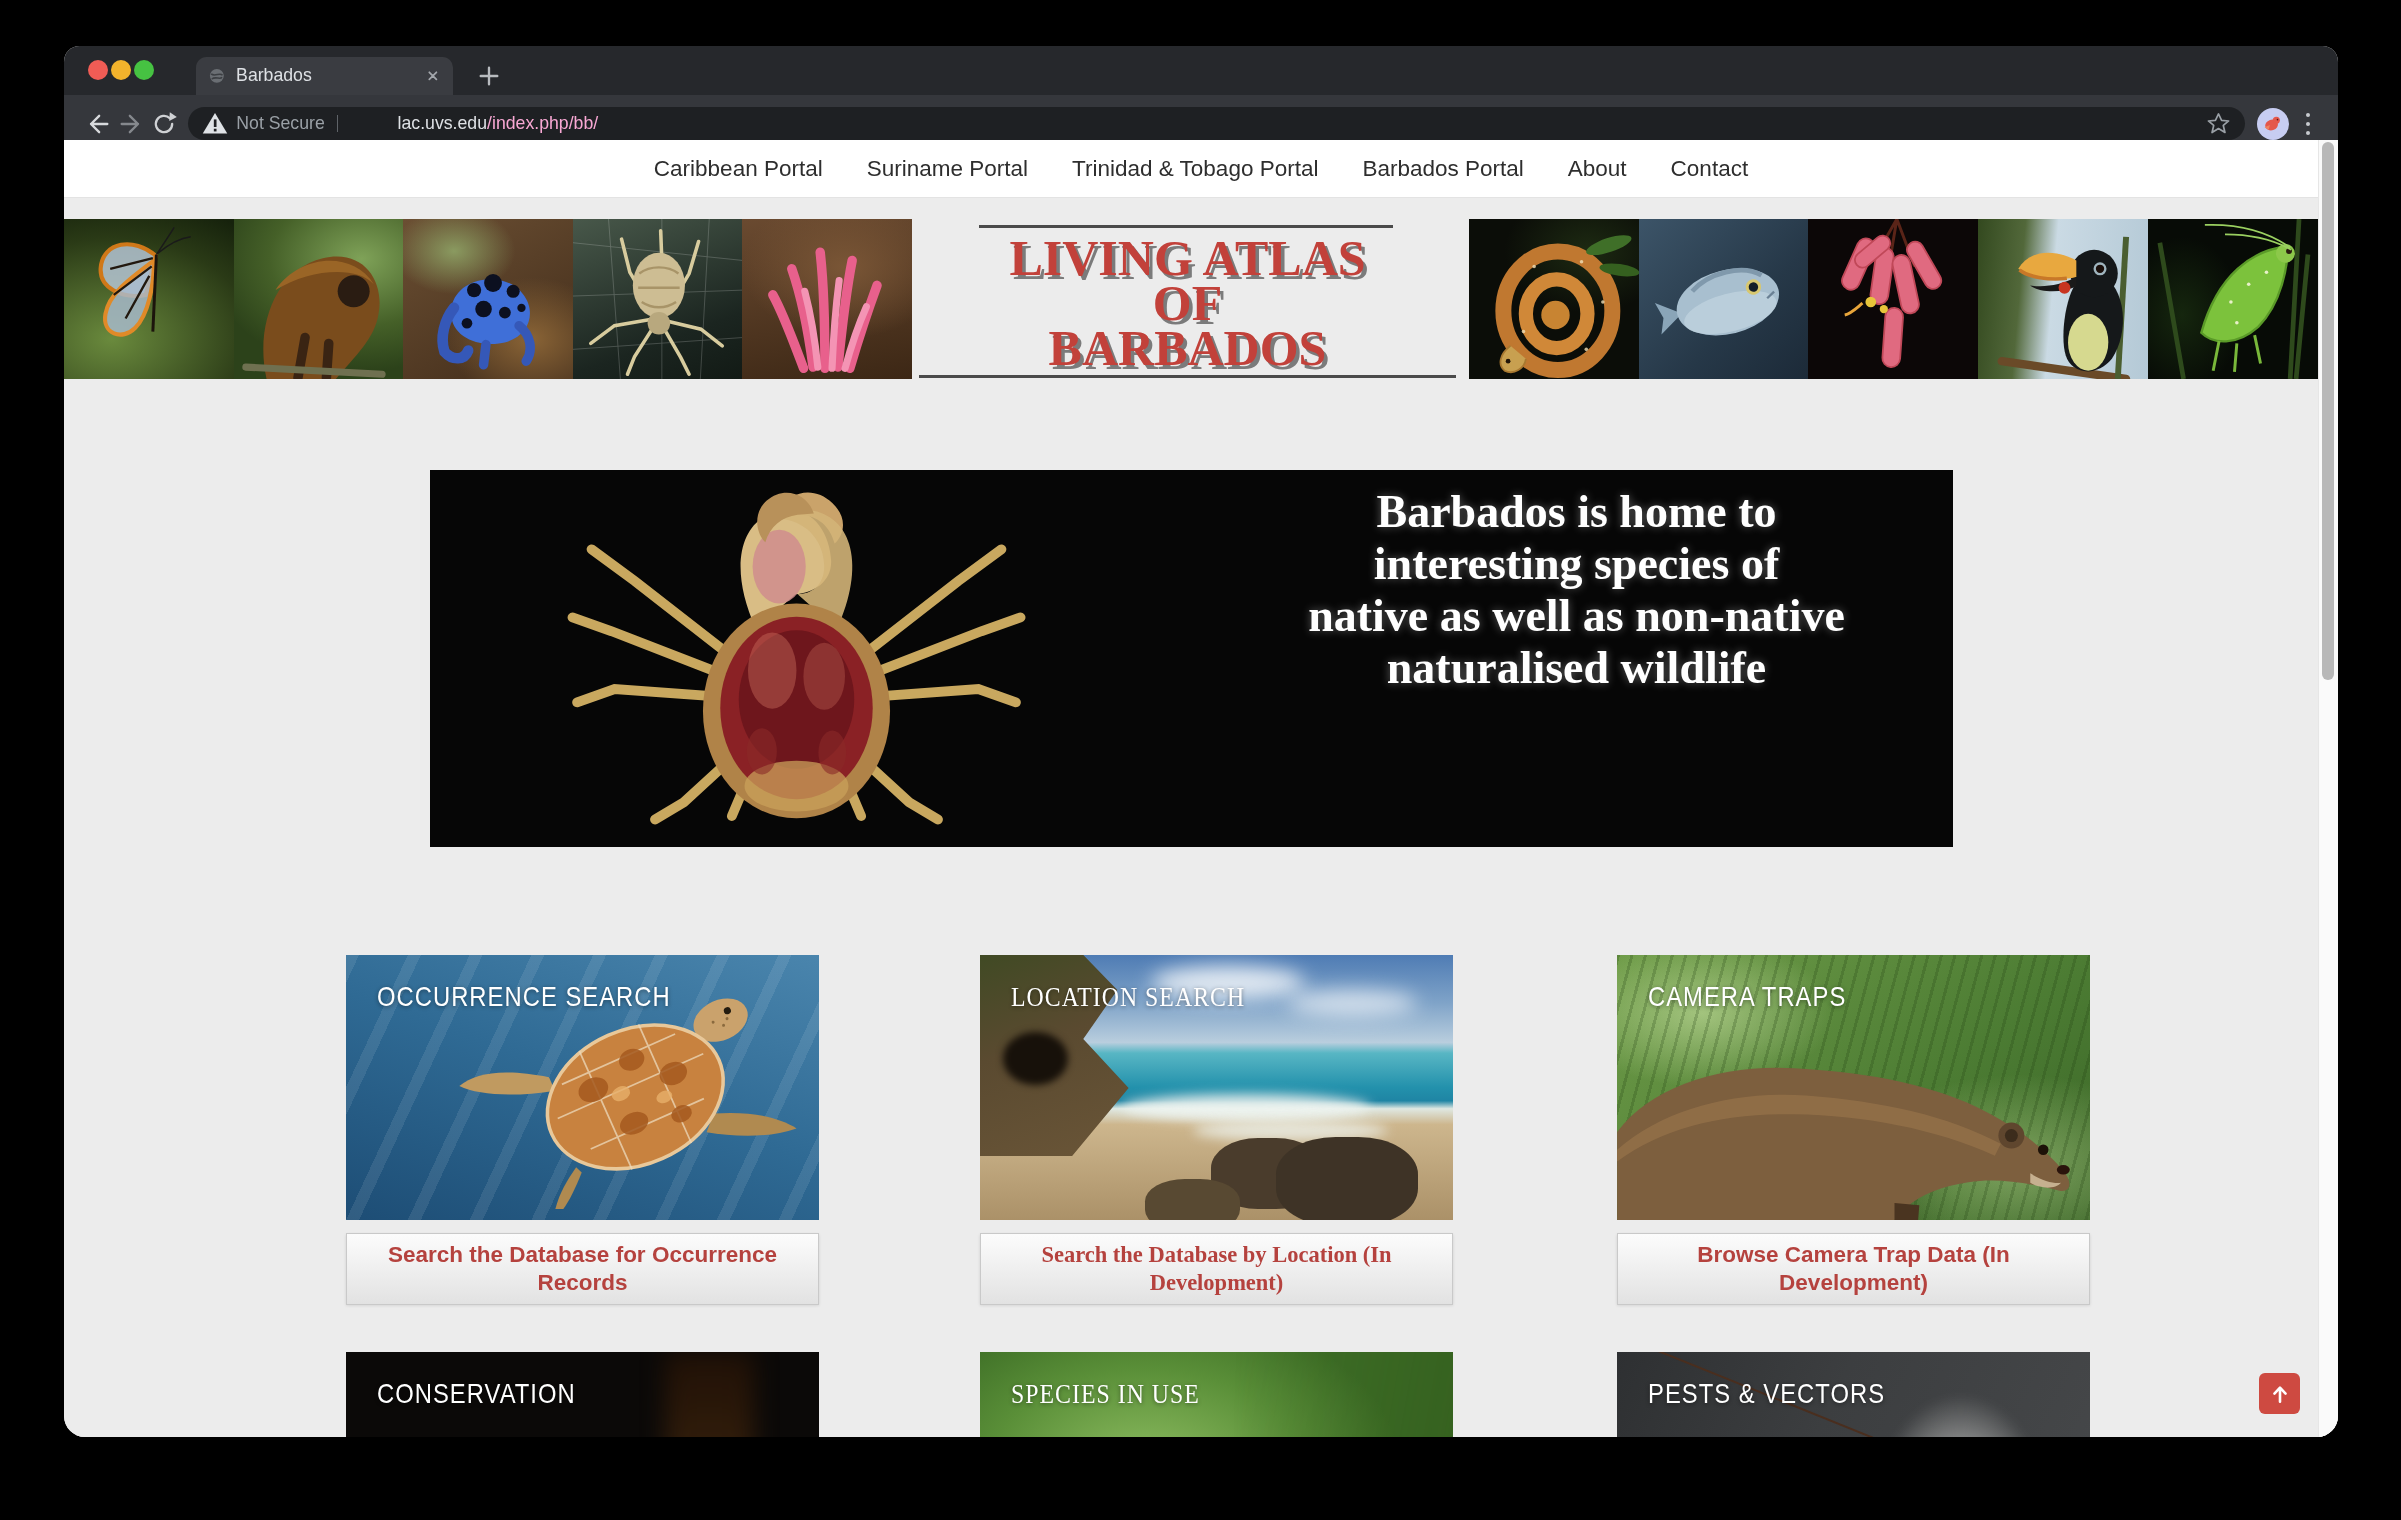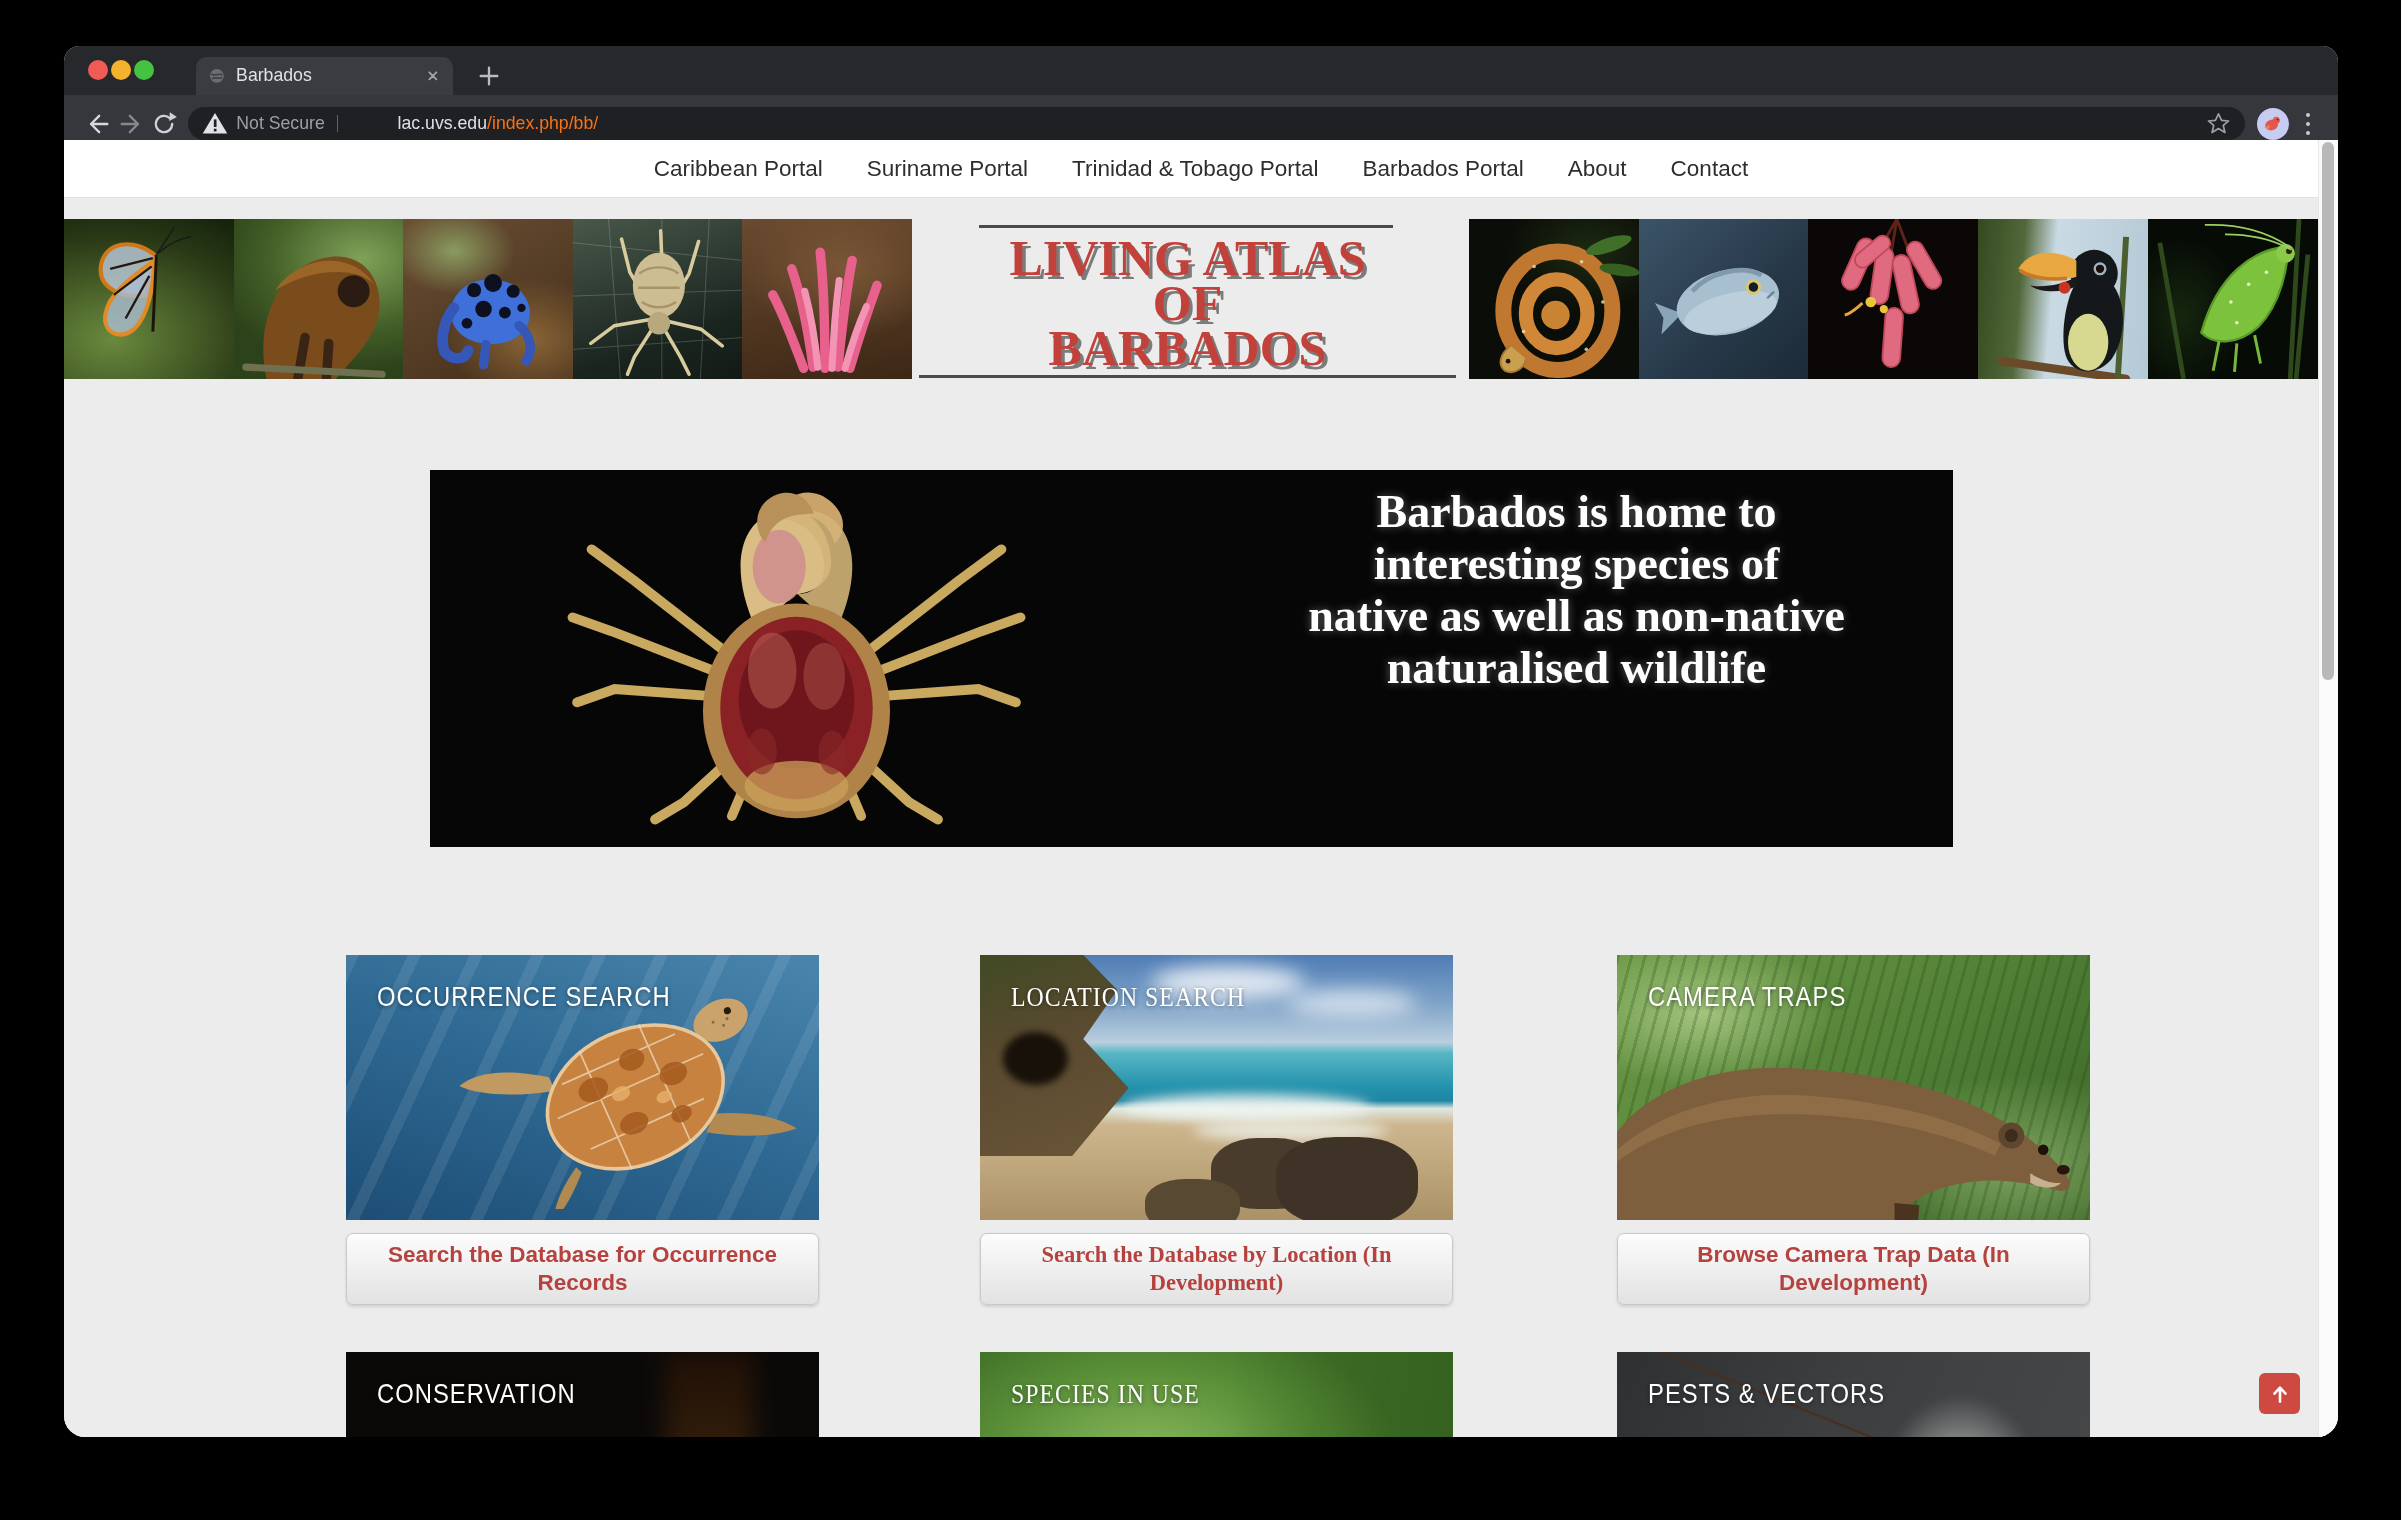--- a/index.html
+++ b/index.html
@@ -16,21 +16,21 @@
   .tab-title{color:#dee1e5;font-size:17.7px;margin-left:10.6px;flex:1;white-space:nowrap;overflow:hidden;}
   .newtab{position:absolute;left:408px;top:13px;width:33px;height:33px;display:flex;align-items:center;justify-content:center;}
   .toolbar{position:absolute;left:0;top:49px;width:100%;height:45px;background:#35373c;
            display:flex;align-items:flex-end;box-sizing:border-box;padding:0 17px;}
   .navbtn{width:33px;height:33px;display:flex;align-items:center;justify-content:center;flex:0 0 auto;}
   .urlbar{height:33px;background:#1e2023;border-radius:16.5px;margin-left:8.3px;flex:1;
           display:flex;align-items:center;padding:0 13px;box-sizing:border-box;min-width:0;}
   .url-sec{color:#9aa0a6;font-size:17.7px;margin-left:7px;white-space:nowrap;}
   .url-div{width:1.2px;height:17.7px;background:#5f6368;margin:0 11.8px;flex:0 0 auto;}
   .url-host{color:#dee1e5;font-size:17.7px;white-space:nowrap;margin-left:48px;}
-  .url-path{color:#f97316;font-size:17.7px;white-space:nowrap;}
+  .url-path{color:#f9a8d4;font-size:17.7px;white-space:nowrap;}
   .url-spacer{flex:1;}
   .avatar{width:32px;height:32px;border-radius:50%;background:#c7cdf2;margin-left:11.8px;
           display:flex;align-items:center;justify-content:center;flex:0 0 auto;}
   .kebab{width:26px;height:32px;display:flex;flex-direction:column;align-items:center;justify-content:center;gap:4.7px;margin-left:5.9px;flex:0 0 auto;}
   .kebab i{width:4.1px;height:4.1px;border-radius:50%;background:#c7cacf;}
   
   .viewport{position:absolute;left:0;top:94px;width:2274px;height:1297px;background:#ececec;overflow:hidden;}
   .navbar{position:absolute;left:0;top:0;width:100%;height:57px;background:#fff;border-bottom:0.6px solid #e3e3e3;
           display:flex;align-items:center;justify-content:center;gap:44px;}
   .navlink{font-size:22.5px;color:#2e2e2e;white-space:nowrap;}
@@ -43,21 +43,21 @@
             font-size:50px;line-height:45px;color:#c2413a;text-shadow:3.5px 4.1px 0 #7b7b7b;}
   
   .hero{position:absolute;left:366px;top:330px;width:1523px;height:377px;background:#060606;overflow:hidden;}
   .hero-text{position:absolute;left:798px;top:16px;width:697px;height:100%;display:flex;flex-direction:column;
              text-align:center;font-family:"Liberation Serif",serif;font-weight:bold;
              color:#fff;font-size:46px;line-height:52px;text-shadow:0 0 9.5px rgba(255,255,255,.35);white-space:nowrap;}
   
   .card-img{position:absolute;top:815px;width:473px;height:265px;overflow:hidden;}
   .card-label{position:absolute;left:31px;top:26px;color:#fff;font-size:28px;font-weight:500;letter-spacing:1.2px;
               transform:scaleX(.85);transform-origin:left;text-shadow:0 1.2px 4.7px rgba(0,0,0,.45);white-space:nowrap;}
-  .card-btn{position:absolute;top:1093px;width:473px;height:72px;border-radius:7px;border:0.6px solid #c9c9c9;
+  .card-btn{position:absolute;top:1093px;width:473px;height:72px;border-radius:0;border:0.6px solid #c9c9c9;
             background:linear-gradient(#fcfcfc,#e2e2e2);box-shadow:0 1.2px 3px rgba(0,0,0,.12);
             display:flex;align-items:center;justify-content:center;text-align:center;box-sizing:border-box;padding:0 26px;}
   .card-btn span{color:#b5423e;font-size:22.5px;font-weight:bold;line-height:28px;}
   .bcard{position:absolute;top:1212px;width:473px;height:265px;overflow:hidden;}
   .c1{left:282px;} .c2{left:916px;font-family:Liberation Serif, serif;} .c3{left:1553px;}
   
   .scrollbar{position:absolute;right:0;top:0;width:19.5px;height:100%;background:#fafafa;border-left:0.6px solid #e6e6e6;}
   .sb-thumb{position:absolute;left:3.5px;top:2.4px;width:11.8px;height:538px;border-radius:5.9px;background:#b8b8b8;}
   .scrolltop{position:absolute;left:2195px;top:1233px;width:41px;height:41px;border-radius:5.9px;background:#ce4a41;
              display:flex;align-items:center;justify-content:center;}

